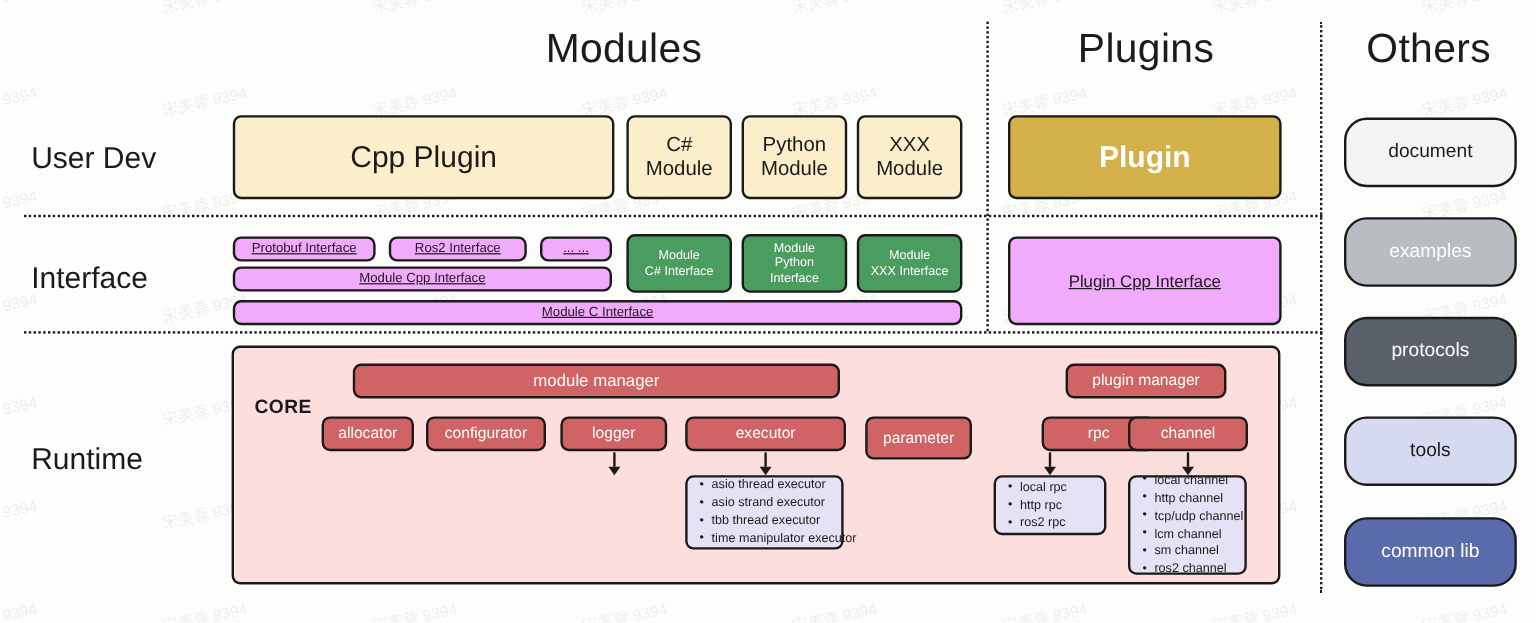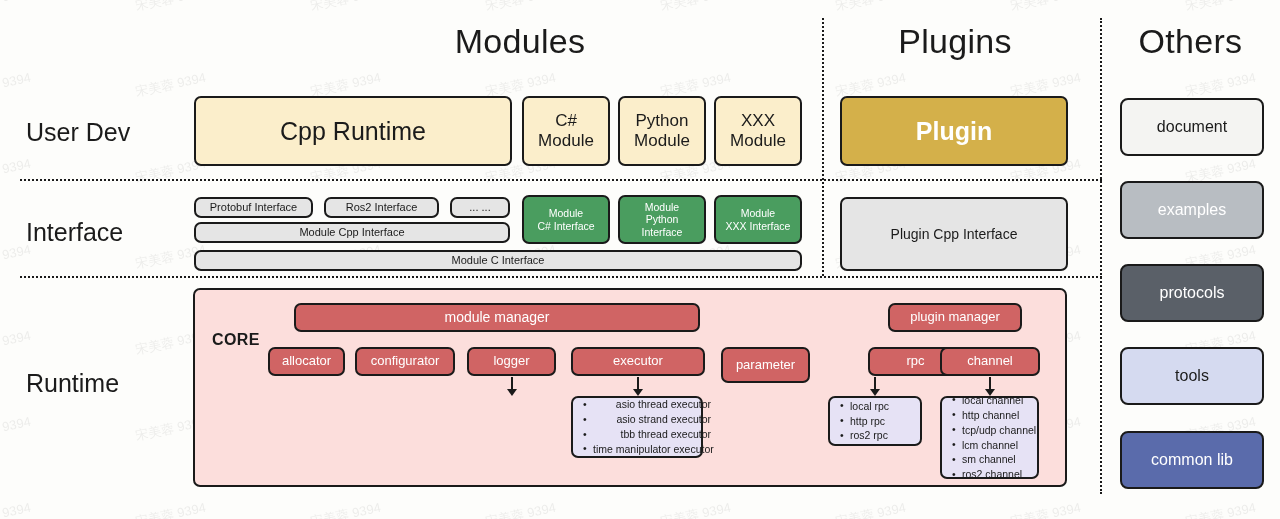--- a/index.html
+++ b/index.html
@@ -65,21 +65,21 @@
     color: #1b1b1b;
     padding: 2px 4px;
   }
   .box span { display: block; }
 
   
   .yellow      { background: #fbeecb; }
   .yellow-dark { background: #d4b04a; color: #ffffff; }
 
   
-  .green-light { background: #e5e5e5; }
+  .green-light { background: #f0abfc; text-decoration: underline; }
   .green-dark  { background: #4a9d5f; color: #ffffff; }
 
   
   .core-area {
     position: absolute;
     box-sizing: border-box;
     background: #fcdedc;
     border: 2px solid #1a1a1a;
     border-radius: 7px;
   }
@@ -143,21 +143,21 @@
     font-weight: bold;
     color: #1b1b1b;
     letter-spacing: .4px;
   }
 
   
   .other-box {
     position: absolute;
     box-sizing: border-box;
     border: 2px solid #1a1a1a;
-    border-radius: 8px;
+    border-radius: 19px;
     display: flex;
     align-items: center;
     justify-content: center;
     font-size: 16px;
   }
 
   
   .wm {
     position: absolute;
     inset: 0;
@@ -256,21 +256,21 @@
     <span>User Dev</span>
   </div>
   <div class="row-label" style="left:26px; top:218px;">
     <span>Interface</span>
   </div>
   <div class="row-label" style="left:26px; top:369px;">
     <span>Runtime</span>
   </div>
 
   <div class="box yellow" style="left:194px; top:96px; width:318px; height:70px; font-size:25px;">
-    <span>Cpp Runtime</span>
+    <span>Cpp Plugin</span>
   </div>
   <div class="box yellow" style="left:522px; top:96px; width:88px; height:70px; font-size:17px; white-space:pre-line;">
     <span>C#
 Module</span>
   </div>
   <div class="box yellow" style="left:618px; top:96px; width:88px; height:70px; font-size:17px; white-space:pre-line;">
     <span>Python
 Module</span>
   </div>
   <div class="box yellow" style="left:714px; top:96px; width:88px; height:70px; font-size:17px; white-space:pre-line;">
@@ -361,21 +361,21 @@
   </div>
   <div class="arrow" style="left:868px; top:377px; height:19px;">
     <div class="shaft"></div>
       <div class="head"></div>
   </div>
   <div class="arrow" style="left:983px; top:377px; height:19px;">
     <div class="shaft"></div>
       <div class="head"></div>
   </div>
 
-  <div class="listbox" style="left:571px; top:396px; width:132px; height:62px;text-align:right;">
+  <div class="listbox" style="left:571px; top:396px; width:132px; height:62px;">
     <ul>
         <li>asio thread executor</li>
         <li>asio strand executor</li>
         <li>tbb thread executor</li>
         <li>time manipulator executor</li>
       </ul>
   </div>
   <div class="listbox" style="left:828px; top:396px; width:94px; height:50px;">
     <ul>
         <li>local rpc</li>

